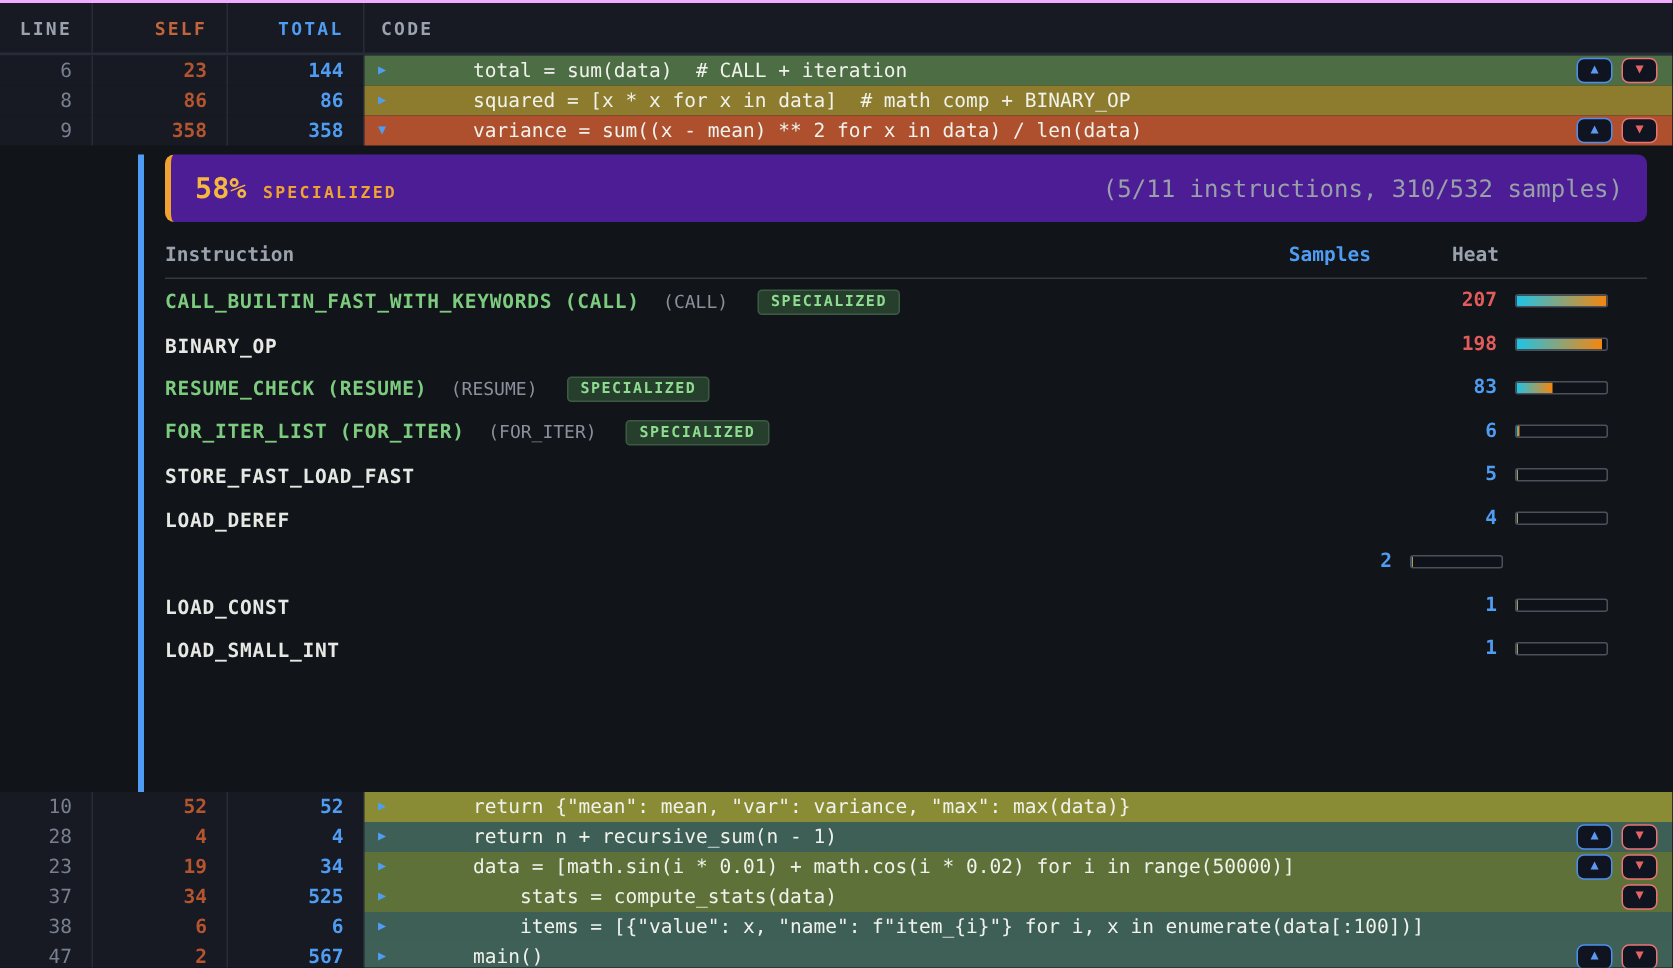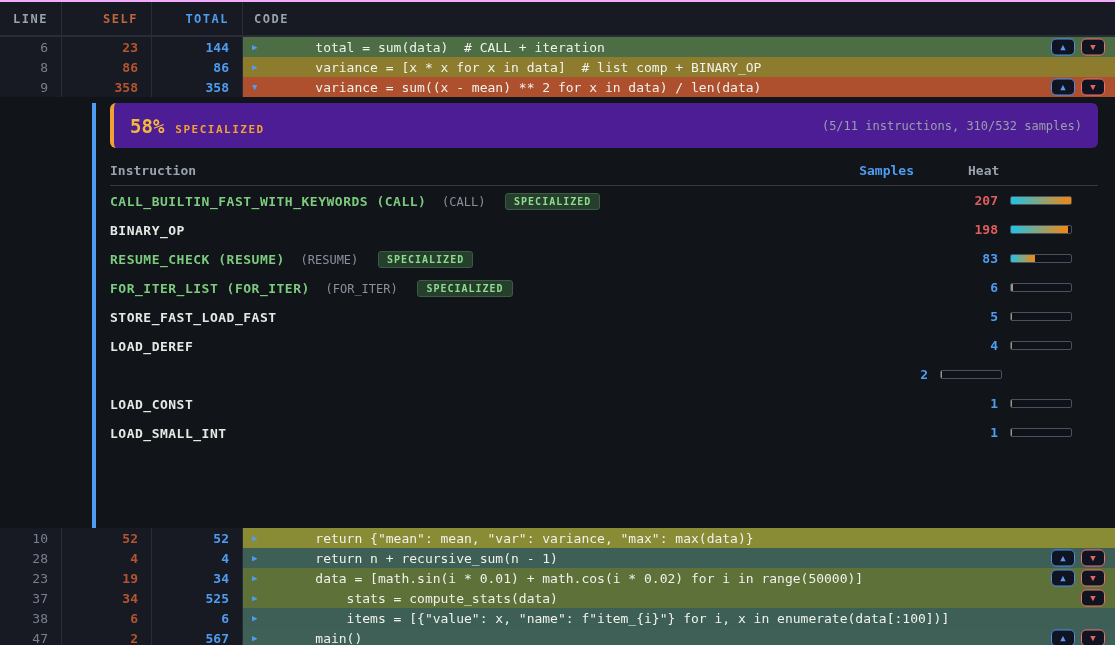--- a/index.html
+++ b/index.html
@@ -37,21 +37,21 @@
   
   .panel { position:relative; width:1115px; height:425px; background:#111419; }
   .panel-line { position:absolute; left:92px; top:0; bottom:0; width:4px; background:#4f9df3; }
   .panel-content { margin-left:110px; margin-right:17px; }
   .banner { margin-top:6px; height:45px; background:#4c1d95; border-left:4px solid #f0a232;
             border-radius:6px; display:flex; align-items:center; justify-content:space-between;
             padding:0 16px; }
   .banner-left { display:flex; align-items:baseline; gap:11px; }
   .pct { font-size:19px; font-weight:bold; color:#f4b83e; }
   .pct-label { font-size:11px; font-weight:bold; letter-spacing:1.5px; color:#f0a232; }
-  .banner-detail { font-size:12px; color:#98a0aa; }
+  .banner-detail { font-size:16px; color:#98a0aa; }
   .insn-grid { display:grid; grid-template-columns:1fr 70px 74px 26px; align-items:center; }
   .insn-head { margin-top:15px; padding-bottom:7px; border-bottom:1px solid #343945;gap:42px; }
   .insn-head .h { font-size:13px; font-weight:bold; color:#9aa2ae; }
   .insn-head .h.samples { text-align:right; color:#4f9df3; }
   .insn-head .h.heat { padding-left:12px; }
   .insn-row { height:29px; }
   .iname { font-size:13px; font-weight:bold; color:#e6e8e4; letter-spacing:0.5px; }
   .iname.specialized { color:#7ccb7e; }
   .ibase { font-size:12px; color:#8a909c; margin-left:6px; }
   .ibadge { display:inline-block; margin-left:10px; font-size:10px; font-weight:bold;
@@ -87,21 +87,21 @@
       </span>
     </div>
   </div>
 
   <div class="grid-row code-row">
     <div class="cell line">8</div>
     <div class="cell self">86</div>
     <div class="cell total">86</div>
     <div class="cell code" style="background: rgb(141, 124, 45);">
       <span class="arrow">▶</span>
-      <span class="src">    variance = [x * x for x in data]  # list comp + BINARY_OP</span>
+      <span class="src">    squared = [x * x for x in data]  # math comp + BINARY_OP</span>
 
     </div>
   </div>
 
   <div class="grid-row code-row">
     <div class="cell line">9</div>
     <div class="cell self">358</div>
     <div class="cell total">358</div>
     <div class="cell code" style="background: rgb(174, 79, 46);">
       <span class="arrow">▼</span>

